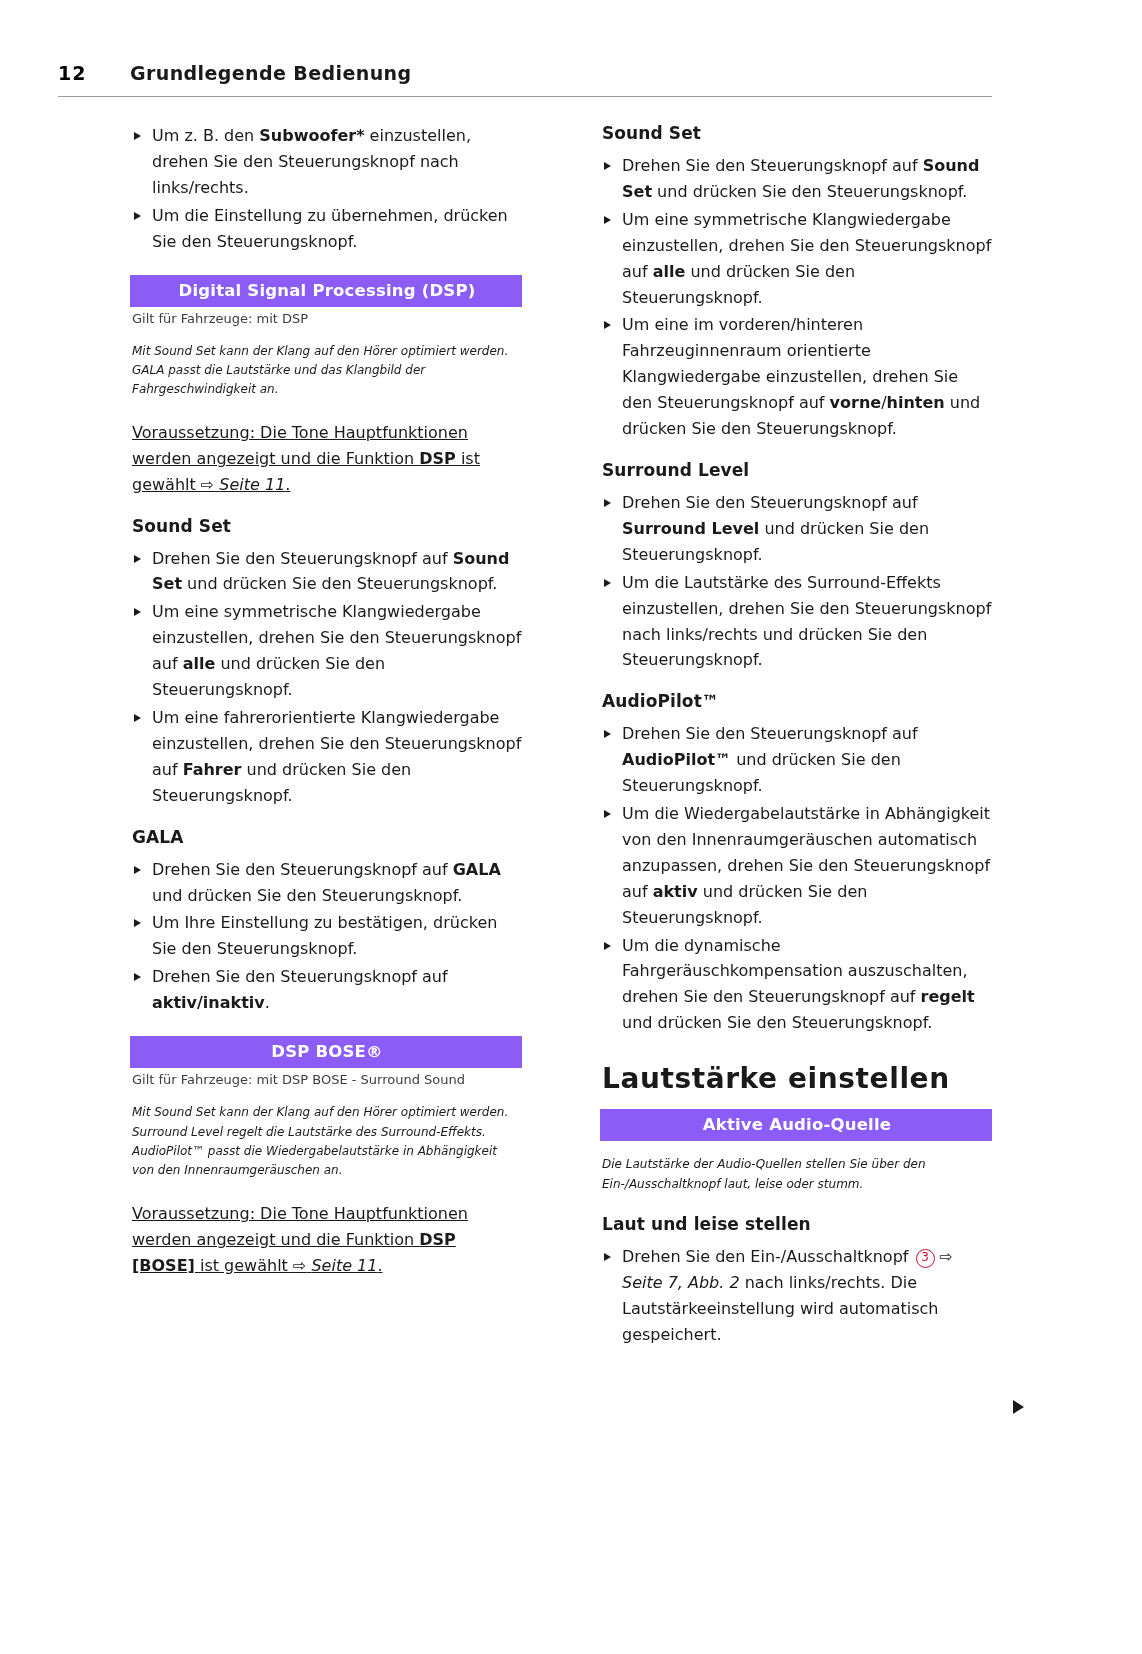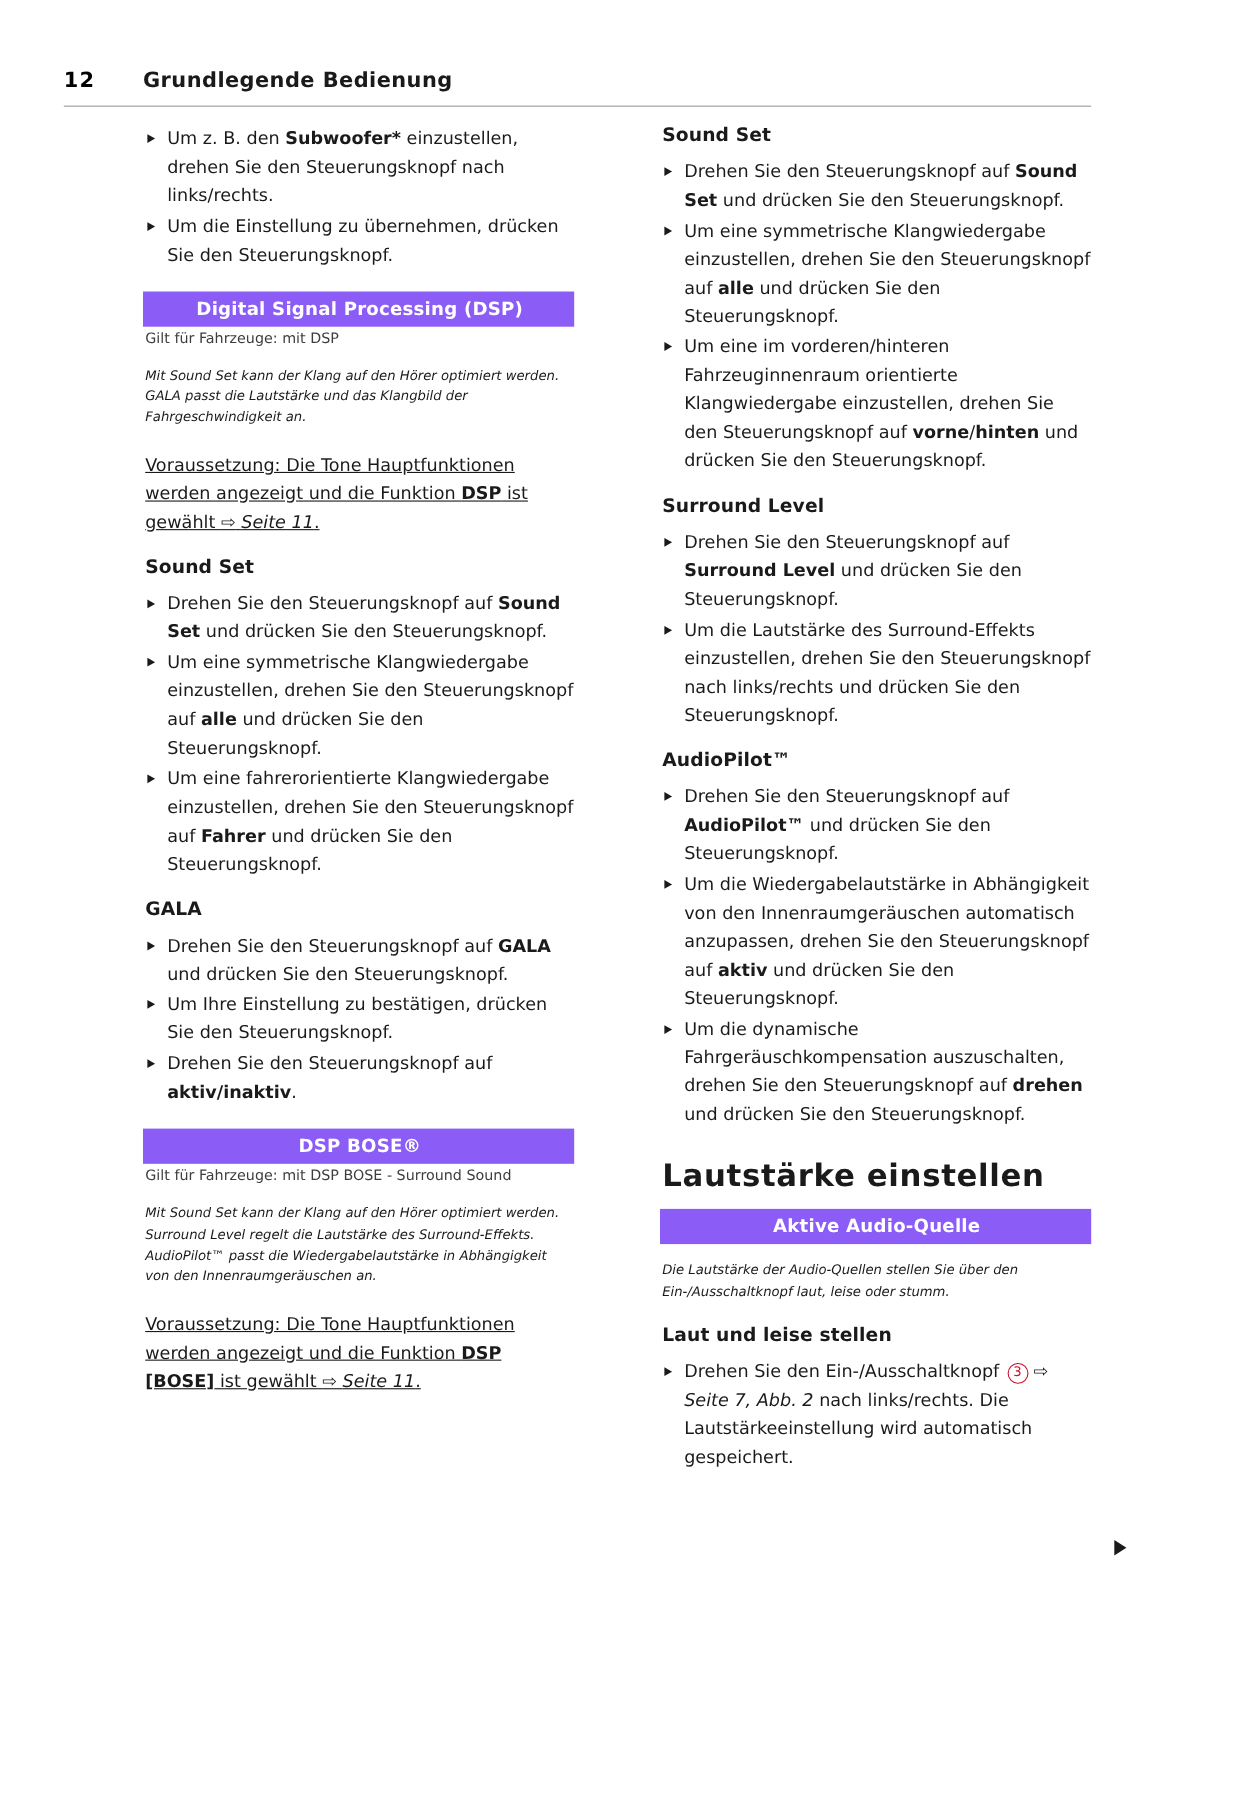--- a/index.html
+++ b/index.html
@@ -47,21 +47,21 @@
     position: absolute;
     top: 96px;
     left: 58px;
     width: 934px;
     height: 1px;
     background: #9b9b9b;
   }
   
   .columns {
     position: absolute;
-    top: 113px;
+    top: 123px;
     left: 58px;
     width: 934px;
     display: flex;
     gap: 60px;
   }
   .col {
     width: 412px;
   }
   .col-left { margin-left: 72px; width: 412px; }
   .col-right { width: 412px; margin-left: 18px;}
@@ -218,21 +218,21 @@
       <h3 class="sub">Surround Level</h3>
       <ul class="bullets">
         <li>Drehen Sie den Steuerungsknopf auf <b>Surround Level</b> und drücken Sie den Steuerungsknopf.</li>
         <li>Um die Lautstärke des Surround-Effekts einzustellen, drehen Sie den Steuerungsknopf nach links/rechts und drücken Sie den Steuerungsknopf.</li>
       </ul>
 
       <h3 class="sub">AudioPilot™</h3>
       <ul class="bullets">
         <li>Drehen Sie den Steuerungsknopf auf <b>AudioPilot™</b> und drücken Sie den Steuerungsknopf.</li>
         <li>Um die Wiedergabelautstärke in Abhängigkeit von den Innenraumgeräuschen automatisch anzupassen, drehen Sie den Steuerungsknopf auf <b>aktiv</b> und drücken Sie den Steuerungsknopf.</li>
-        <li>Um die dynamische Fahrgeräuschkompensation auszuschalten, drehen Sie den Steuerungsknopf auf <b>drehen</b> und drücken Sie den Steuerungsknopf.</li>
+        <li>Um die dynamische Fahrgeräuschkompensation auszuschalten, drehen Sie den Steuerungsknopf auf <b>regelt</b> und drücken Sie den Steuerungsknopf.</li>
       </ul>
 
       <h2 class="bighead">Lautstärke einstellen</h2>
 
       <div class="banner" style="margin-top:6px">Aktive Audio-Quelle</div>
 
       <p class="intro-italic" style="margin-top:14px">Die Lautstärke der Audio-Quellen stellen Sie über den Ein-/Ausschaltknopf laut, leise oder stumm.</p>
 
       <h3 class="sub">Laut und leise stellen</h3>
       <ul class="bullets">

